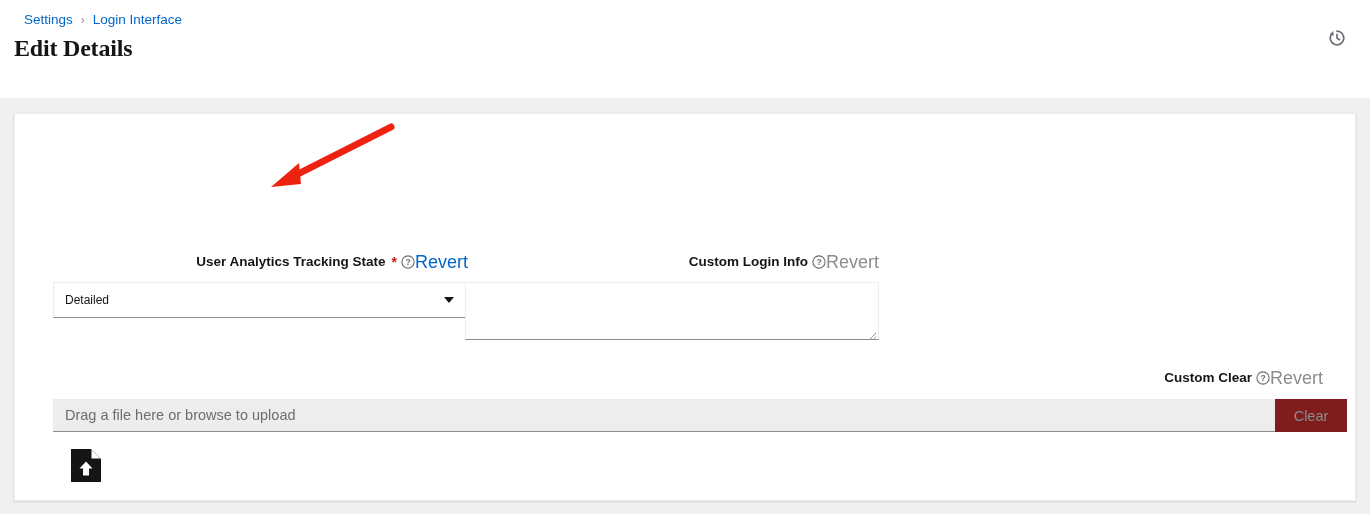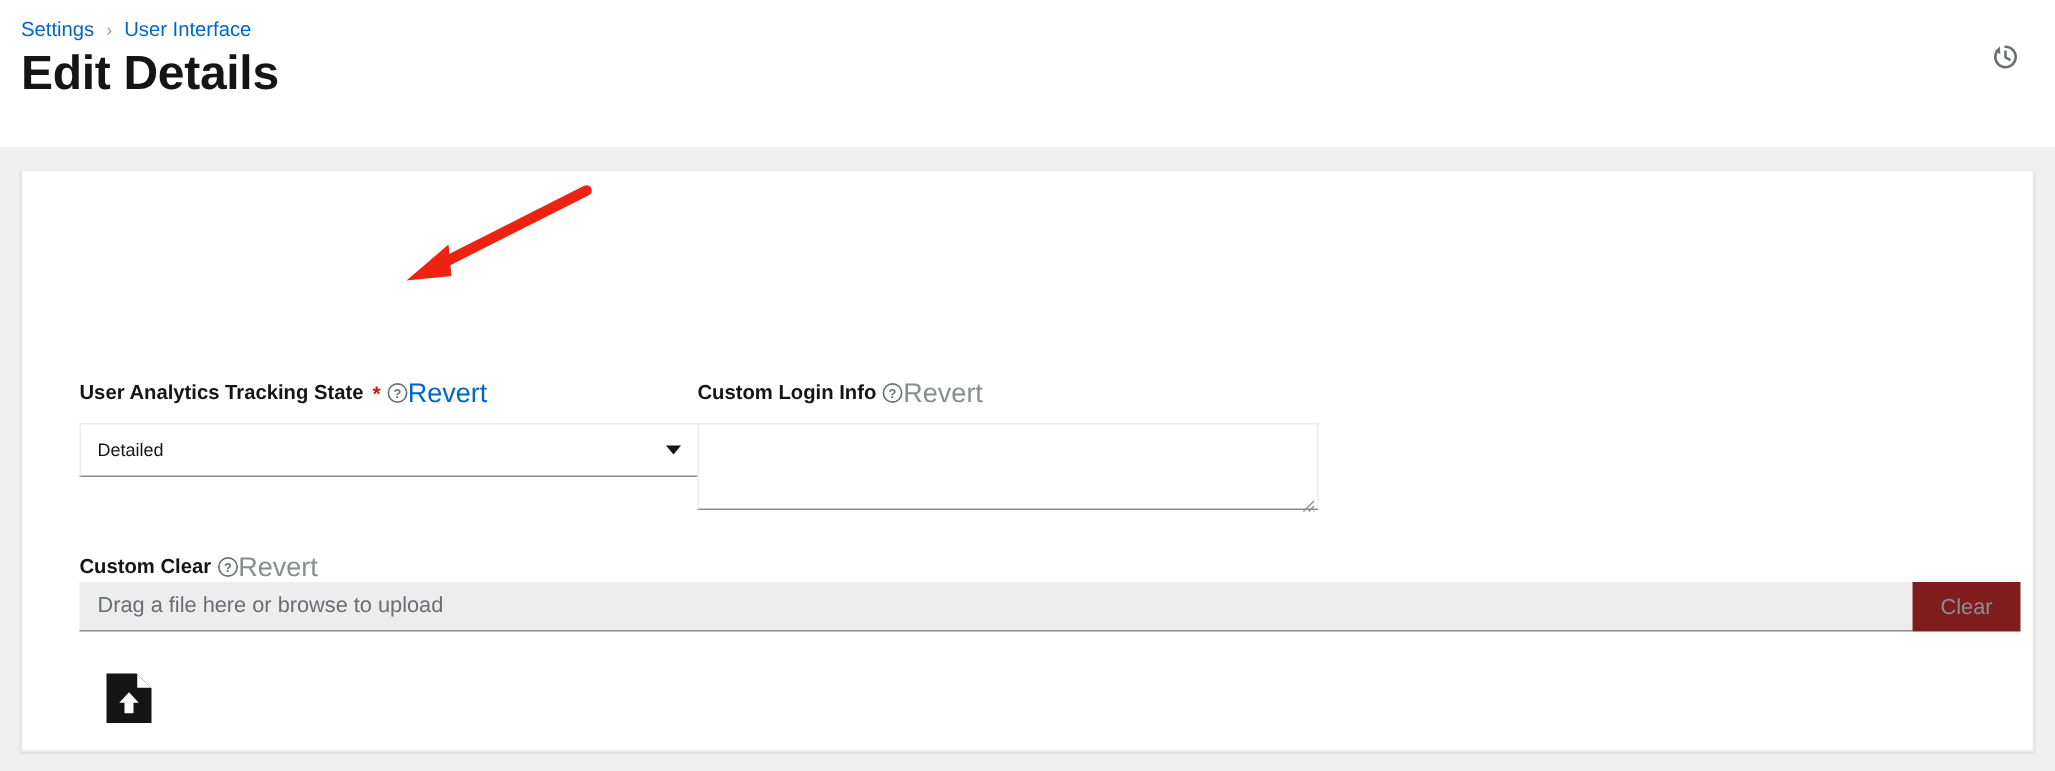--- a/index.html
+++ b/index.html
@@ -11,49 +11,49 @@
     -webkit-font-smoothing: antialiased;
   }
   #app { position: relative; width: 1370px; height: 514px; overflow: hidden; background: #f0f0f0; }
 
   
   .header {
     position: absolute; left: 0; top: 0; width: 1370px; height: 98px;
     background: #ffffff;
   }
   .breadcrumb {
-    position: absolute; left: 14px; top: 12px;
+    position: absolute; left: 24px; top: 12px;
     display: flex; align-items: center; gap: 8px;
     font-size: 13.5px; line-height: 16px;
   }
   .crumb-link { color: #0066cc; text-decoration: none; cursor: pointer; }
   .crumb-sep { color: #9b9b9b; font-size: 12px; }
   .page-title {
     position: absolute; left: 14px; top: 33px;
-    font-size: 32px; font-weight: 600; color: #151515;
-    letter-spacing: -0.2px; line-height: 30px;
+    font-size: 24px; font-weight: 600; color: #151515;
+    letter-spacing: -0.2px; line-height: 30px; font-family: Liberation Serif, serif;
   }
   .history-btn {
     position: absolute; right: 20px; top: 25px;
     width: 26px; height: 26px; display: flex; align-items: center; justify-content: center;
     cursor: pointer; background: none; border: none; padding: 0;
   }
 
   
   .card {
     position: absolute; left: 14px; top: 113px;
     width: 1342px; height: 388px;
     background: #ffffff;
     border: 1px solid #ededed;
     box-shadow: 0 1px 2px rgba(3,3,3,0.10), 0 0 2px rgba(3,3,3,0.06);
   }
 
   
   .field-label-row {
-    display: flex; align-items: center; justify-content: flex-start;
+    display: flex; align-items: center; justify-content: flex-end;
     height: 18px;
   }
   .field-label {
     display: flex; align-items: center; gap: 4px;
     font-size: 13.5px; font-weight: 700; color: #151515; line-height: 18px;
     white-space: nowrap;
   }
   .req-star { color: #c9190b; font-weight: 700; font-size: 14px; margin-left: 2px; }
   .help-ico { display: inline-flex; align-items: center; justify-content: center; cursor: pointer; }
   .revert-link {
@@ -97,21 +97,21 @@
     font-family: inherit; font-size: 14px; color: #151515;
     outline: none;
   }
   .resize-grip {
     position: absolute; right: 2px; bottom: 3px;
     width: 11px; height: 11px; pointer-events: none;
   }
 
   
   .fld-logo-label { position: absolute; left: 38px; top: 255px; width: 1270px; }
-  .logo-row { position: absolute; left: 38px; top: 274px; width: 1294px; height: 21px; display: flex; }
+  .logo-row { position: absolute; left: 38px; top: 285px; width: 1294px; height: 21px; display: flex; }
   .drop-input {
     flex: 1 1 auto; height: 33px;
     background: #ededed;
     border: none; border-bottom: 1px solid #8a8d90;
     display: flex; align-items: center; padding-left: 12px;
     font-size: 14.5px; color: #6a6e73;
     cursor: text;
   }
   .btn-browse {
     width: 94px; height: 33px;
@@ -138,21 +138,21 @@
 </head>
 <body>
 
 <div id="app">
 
   <div class="header">
 
     <div class="breadcrumb">
       <span class="crumb-link">Settings</span>
       <span class="crumb-sep">›</span>
-      <span class="crumb-link">User Interface</span>
+      <span class="crumb-link">Login Interface</span>
     </div>
 
     <div class="page-title">Edit Details</div>
 
     <button class="history-btn">
       <svg width="20" height="20" viewBox="0 0 20 20">
         <path d="M10 3.2a6.8 6.8 0 1 1-6.1 3.8" fill="none" stroke="#6a6e73" stroke-width="1.7" stroke-linecap="round"></path>
         <path d="M6.3 3.0 L3.0 6.0 L6.6 8.1 Z" fill="#6a6e73"></path>
         <path d="M10 6.4 L10 10.2 L12.7 11.7" fill="none" stroke="#6a6e73" stroke-width="1.7" stroke-linecap="round" stroke-linejoin="round"></path>
       </svg>

